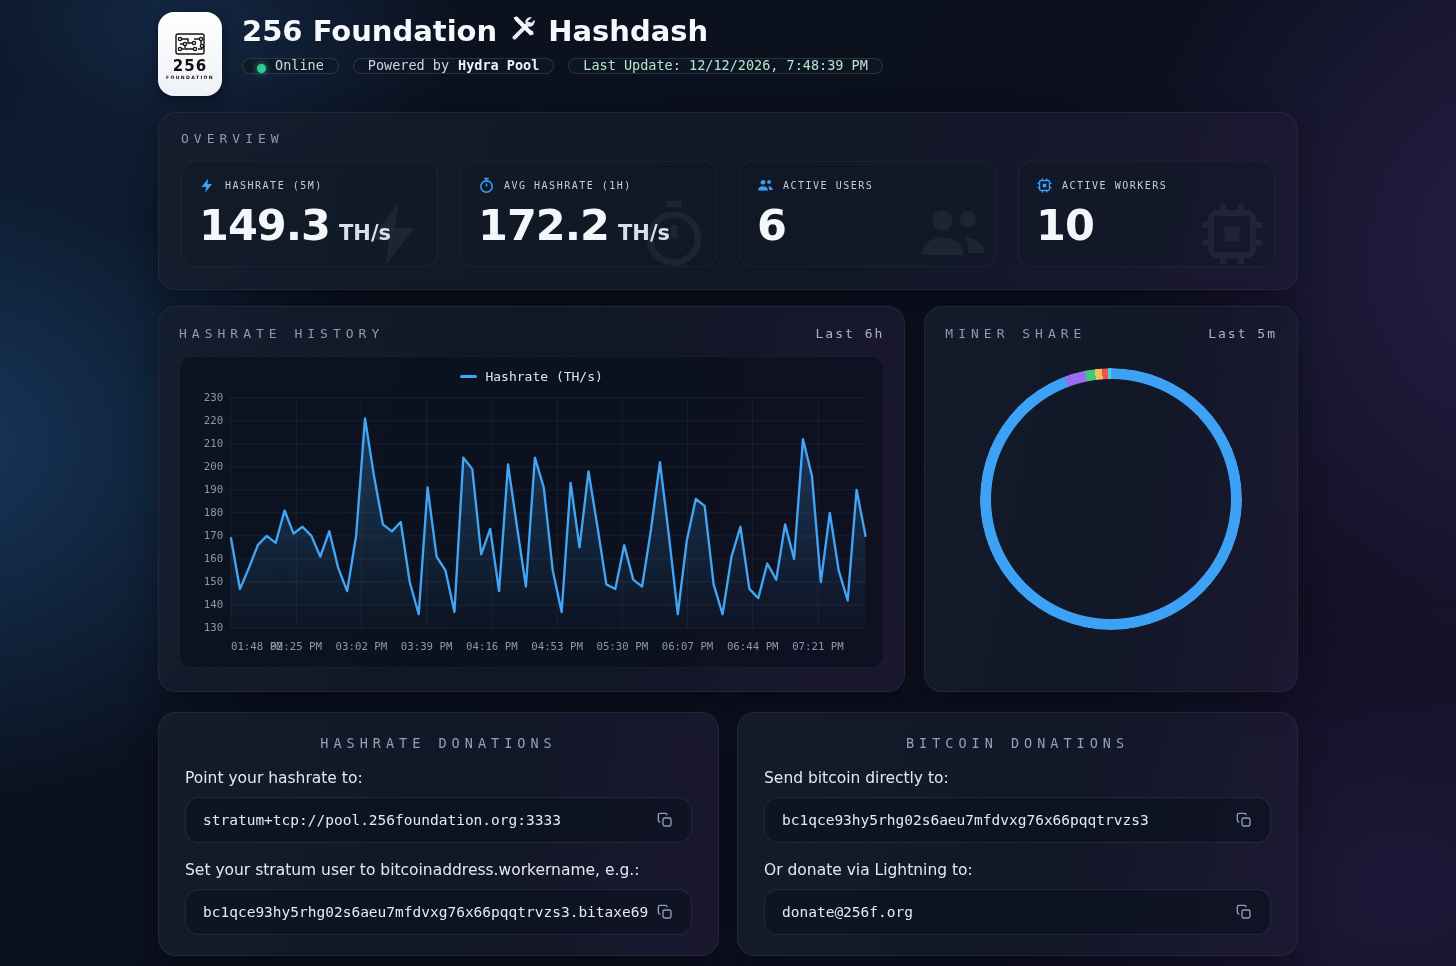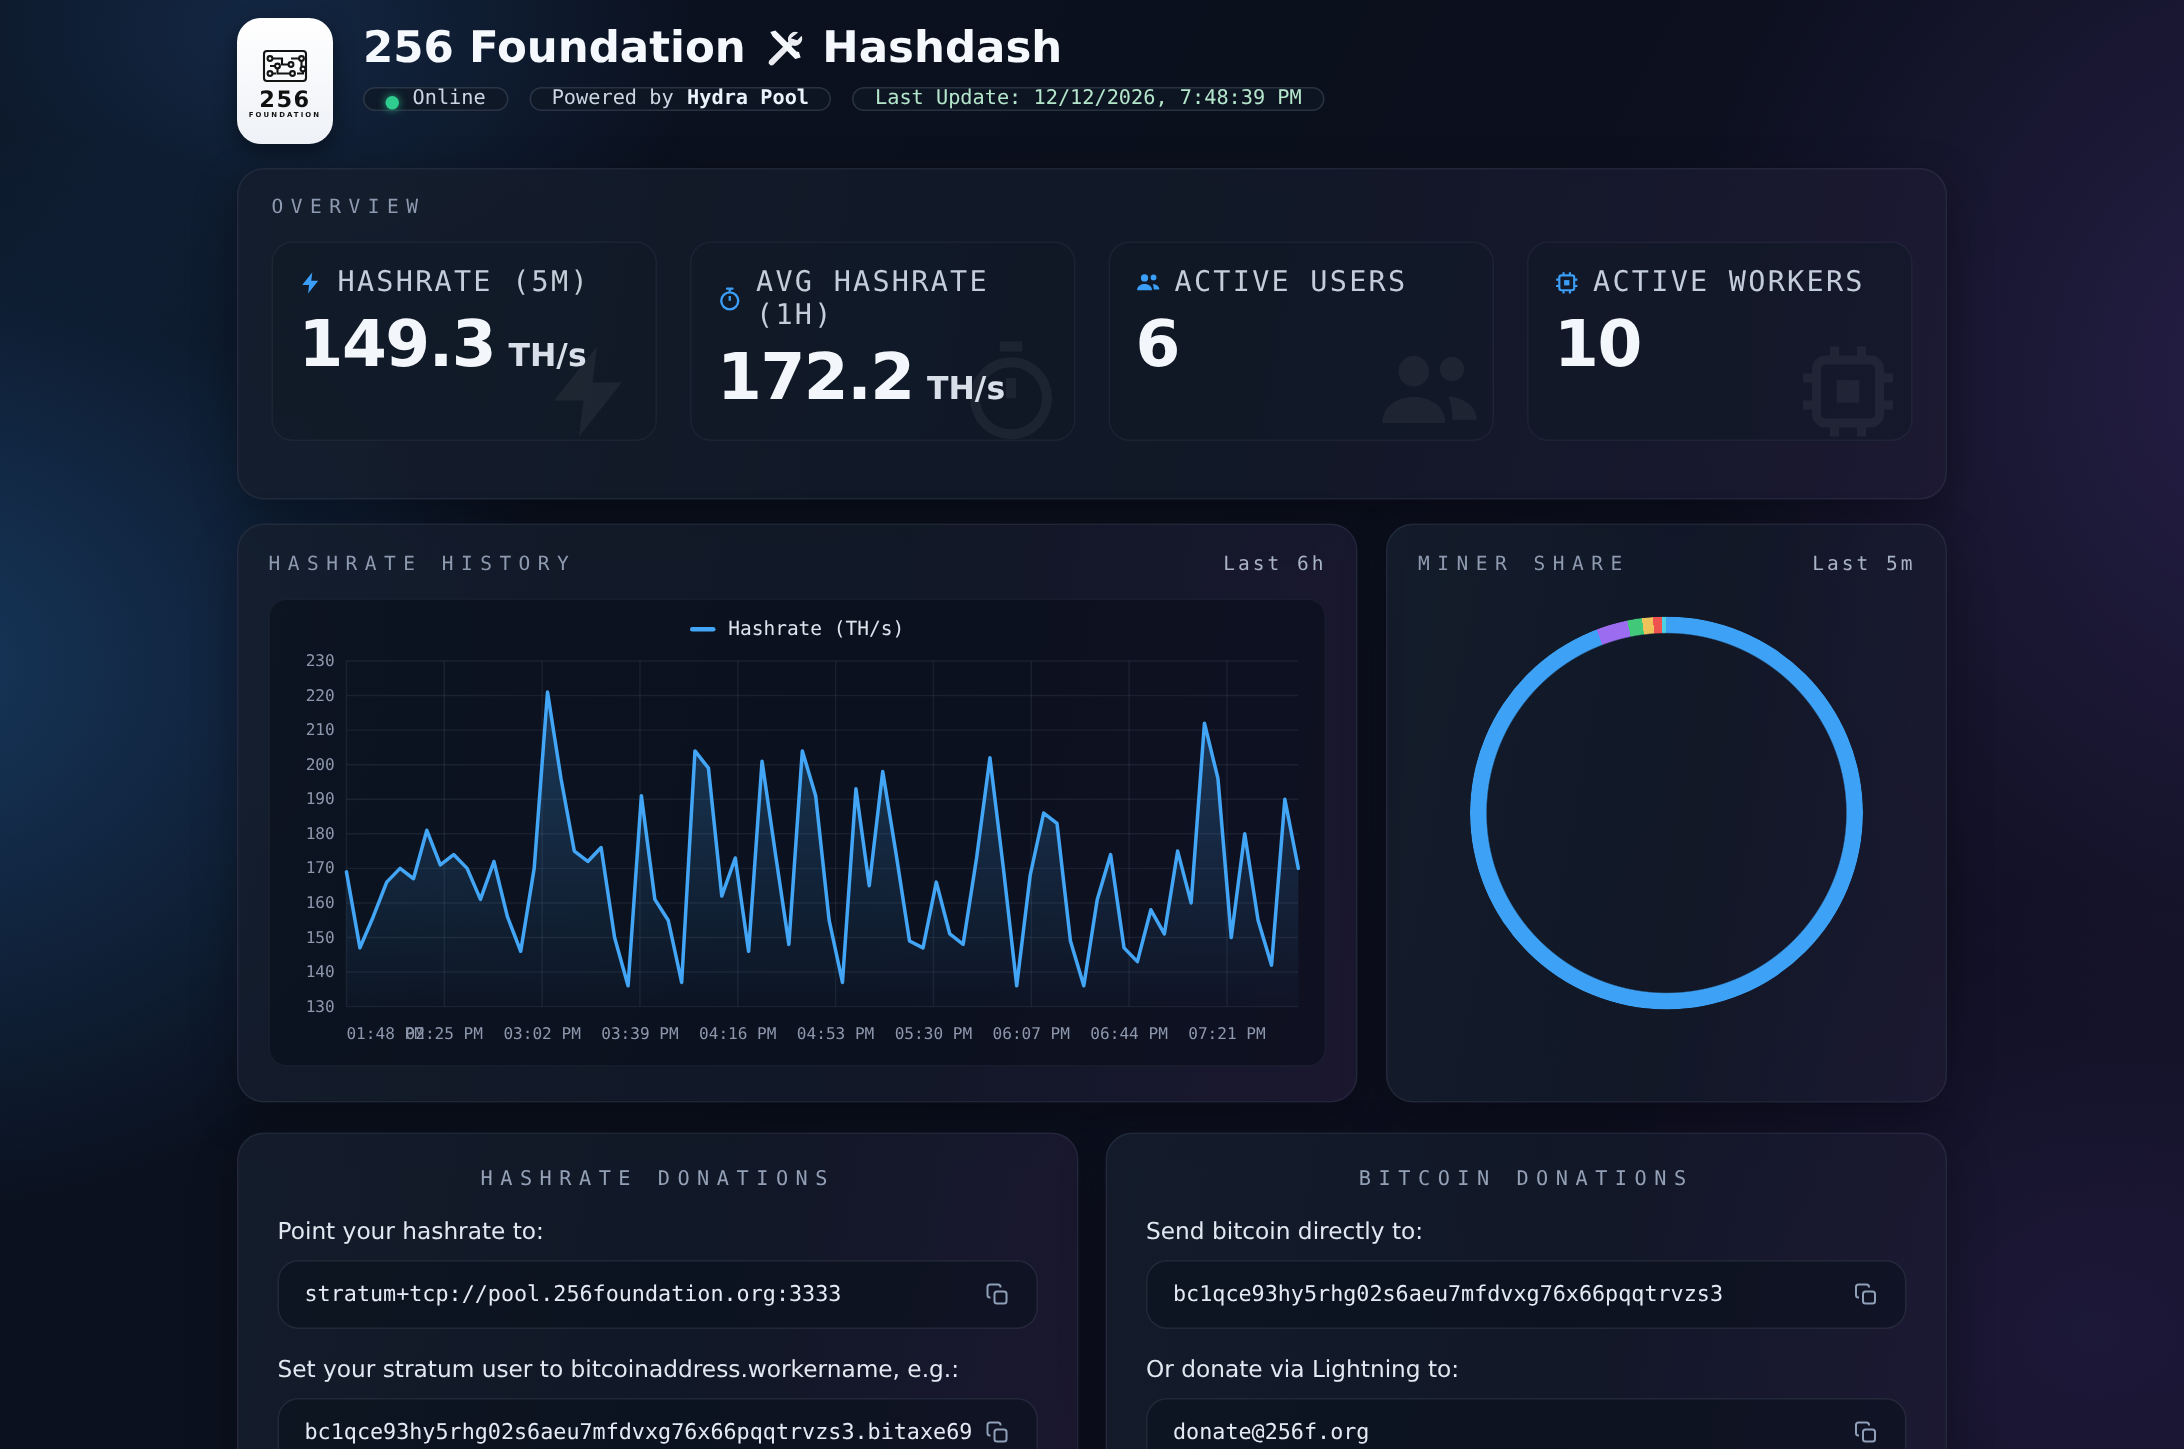--- a/index.html
+++ b/index.html
@@ -17,47 +17,47 @@
   .container { width:1140px; margin:0 auto; padding-top:12px; }
 
   
   .header { display:flex; gap:20px; align-items:flex-start; margin-bottom:16px; }
   .logo { width:64px; height:84px; background:linear-gradient(180deg,#ffffff,#eef1f6); border-radius:16px;
           display:flex; flex-direction:column; align-items:center; justify-content:center; flex:none;
           box-shadow:0 4px 14px rgba(0,0,0,.45); color:#101010; padding-top:4px; }
   .logo-circuit { width:38px; height:26px; display:block; }
   .logo-256 { font-weight:bold; font-size:15px; letter-spacing:1px; line-height:1; margin-top:1px; }
   .logo-foundation { font-size:4.6px; font-weight:bold; letter-spacing:1.4px; margin-top:1px; }
-  .title-row { display:flex; align-items:center; gap:12px; font-size:29px; font-weight:bold; color:#f5f8fc; margin-top:2px;}
+  .title-row { display:flex; align-items:flex-start; gap:12px; font-size:29px; font-weight:bold; color:#f5f8fc; margin-top:2px;}
   .tools-icon { width:27px; height:27px; }
   .badge-row { display:flex; gap:14px; margin-top:10px; }
   .badge { display:flex; align-items:flex-end; gap:9px; height:16px; padding:0 14px; border-radius:999px;
            background:rgba(15,23,36,.72); border:1px solid rgba(148,163,190,.20);
            font-family:"DejaVu Sans Mono", monospace; font-size:13.5px; color:#ccd6e3; }
   .dot { width:9px; height:9px; border-radius:50%; background:#2ecc8f; box-shadow:0 0 6px rgba(46,204,143,.8); }
   .brand { font-weight:bold; color:#eaf3fc; }
   .badge-update { color:#b4e6cb; }
 
   
   .card {
     background: linear-gradient(100deg, rgba(21,30,45,.88) 0%, rgba(18,25,40,.86) 55%, rgba(30,26,52,.82) 100%);
     border:1px solid rgba(148,163,190,.10);
     border-radius:18px;
     box-shadow:0 10px 30px rgba(0,0,0,.30);
   }
   .section-title { font-family:"DejaVu Sans Mono", monospace; font-size:13px; letter-spacing:5px; color:#8e9ab0; }
   .range-label  { font-family:"DejaVu Sans Mono", monospace; font-size:13px; letter-spacing:2px; color:#a9b3c6; }
 
   
-  .overview { padding:18px 22px 38px; margin-bottom:16px; }
+  .overview { padding:18px 22px 22px; margin-bottom:16px; }
   .stats-grid { display:grid; grid-template-columns:repeat(4,1fr); gap:22px; margin-top:15px; }
   .stat-card { position:relative; overflow:hidden; border-radius:14px; padding:15px 17px 18px;
                background:rgba(17,25,38,.55); border:1px solid rgba(148,163,190,.08); min-height:106px; }
   .stat-label { display:flex; align-items:center; gap:9px; font-family:"DejaVu Sans Mono", monospace;
-                font-size:19px; letter-spacing:1.5px; color:#c4cdda; }
+                font-size:10px; letter-spacing:1.5px; color:#c4cdda; }
   .stat-icon { width:17px; height:17px; flex:none; }
   .stat-value-row { display:flex; align-items:baseline; gap:9px; margin-top:9px; }
   .stat-value { font-size:43px; font-weight:bold; color:#f3f6fa; letter-spacing:-1px; line-height:1.05; }
   .stat-unit { font-size:21px; font-weight:bold; color:#d8dfe9; }
   .watermark { position:absolute; right:6px; bottom:-4px; width:72px; height:72px; opacity:.055; }
 
   
   .row2 { display:grid; grid-template-columns:2fr 1fr; gap:19px; margin-bottom:20px; }
   .panel-head { display:flex; justify-content:space-between; align-items:flex-start; }
   .history-card, .miner-card { padding:19px 20px 20px; height:386px; }

